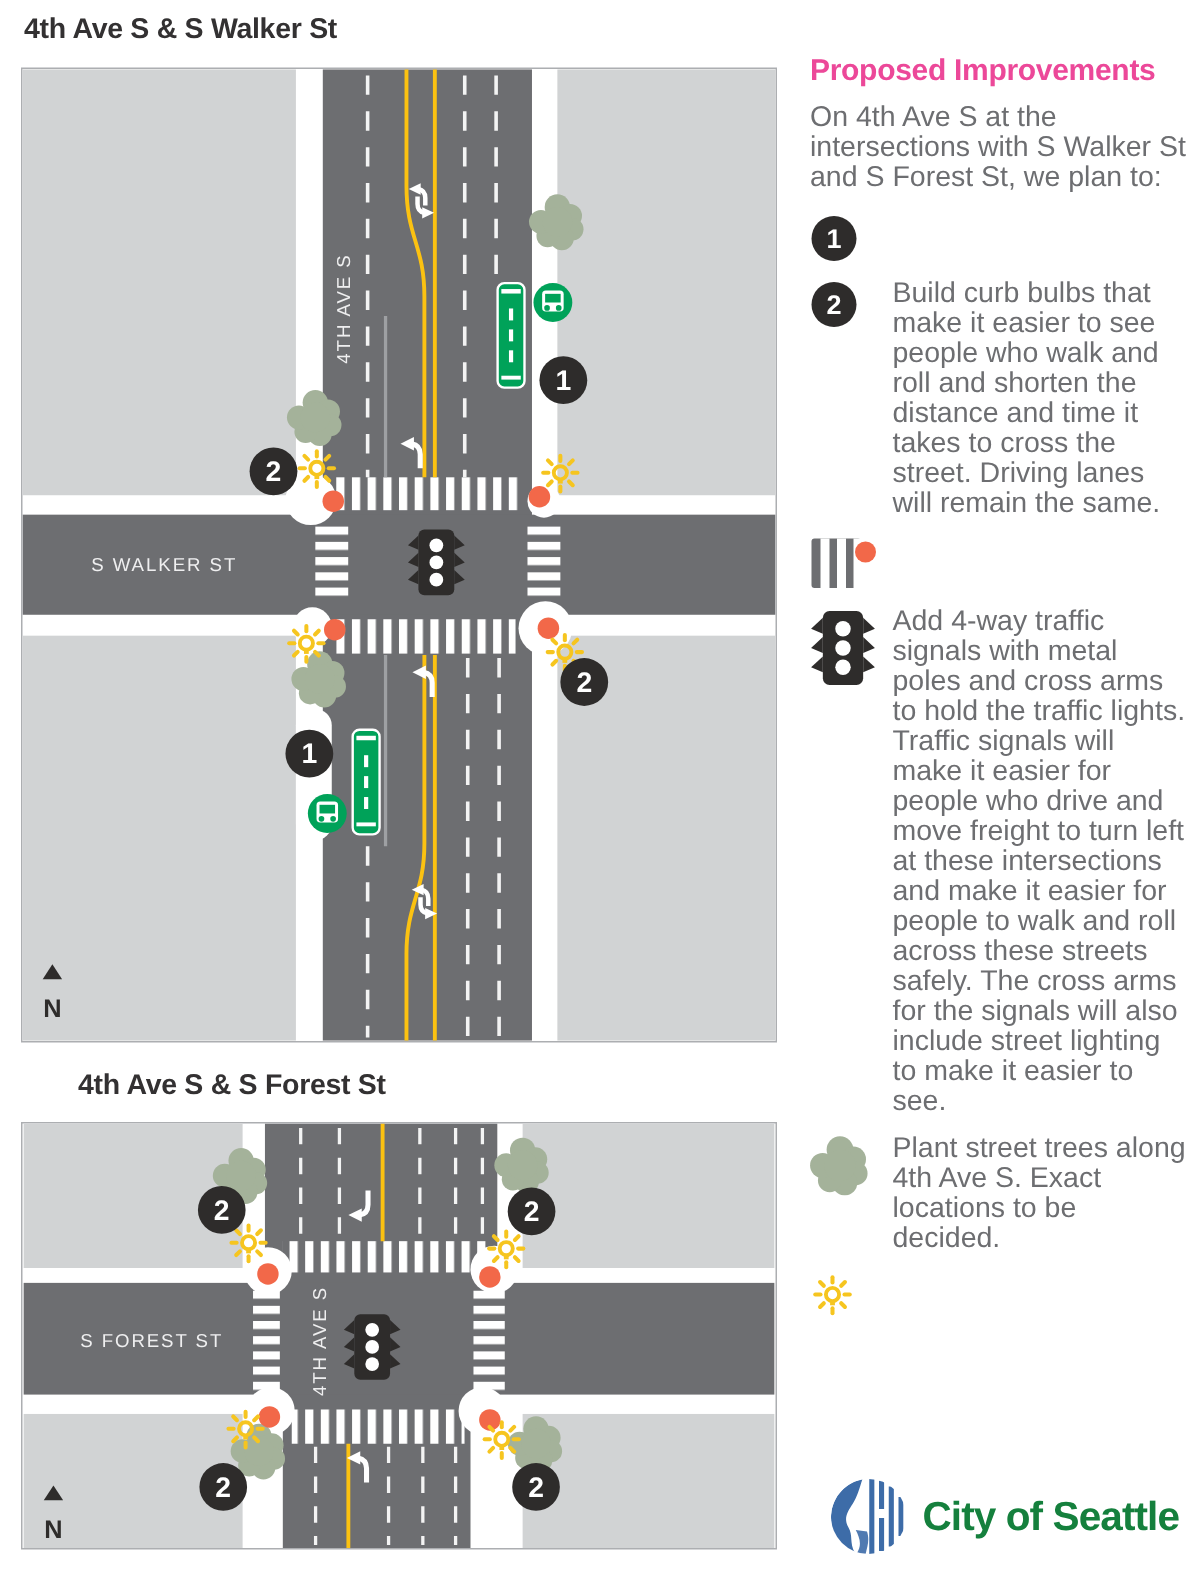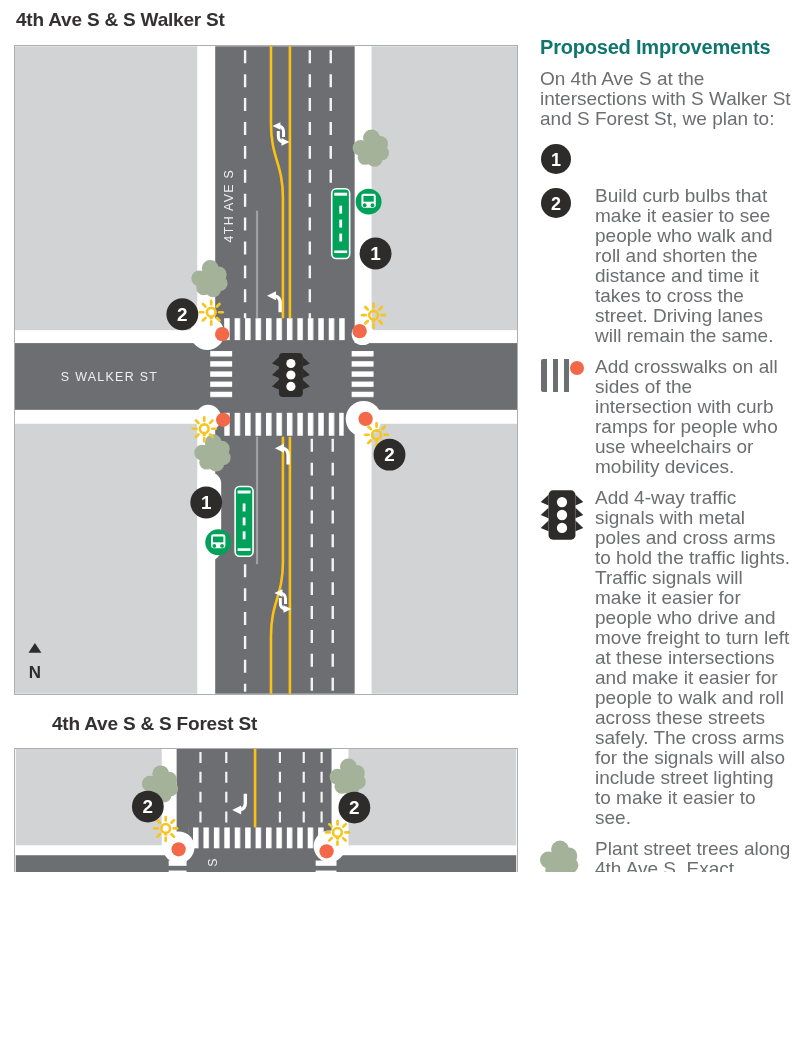--- a/index.html
+++ b/index.html
@@ -1,26 +1,26 @@
 <!DOCTYPE html>
 <html><head>
 <meta charset="utf-8">
 <style>
   html,body{margin:0;padding:0;background:#fff;}
-  .page{position:relative;width:800px;height:872px;background:#fff;overflow:hidden;
+  .page{position:relative;width:800px;height:1055px;background:#fff;overflow:hidden;
         font-family:"Liberation Sans","DejaVu Sans",sans-serif;}
   .map-title{position:absolute;left:16px;margin:0;font-size:19px;font-weight:bold;
              color:#333132;letter-spacing:-0.2px;}
   #title-walker{top:9px;}
   #title-forest{top:713px;margin-left:36px;}
   .map-frame{position:absolute;left:14px;border:1px solid #ACAEB1;box-sizing:border-box;background:#fff;}
   #map-walker{top:45px;width:504px;height:650px;}
   #map-forest{top:748px;width:504px;height:285px;}
   .panel{position:absolute;left:540px;top:36px;width:254px;color:#6D6E71;}
-  .panel h2{margin:0 0 10px 0;font-size:20px;color:#0f766e;letter-spacing:-0.2px;}
+  .panel h2{margin:0 0 10px 0;font-size:20px;color:#ec4899;letter-spacing:-0.2px;}
   .panel p{margin:0;font-size:19px;line-height:20px;}
   .intro{margin-bottom:13px !important;}
   .legend-item{display:flex;gap:9px;margin-bottom:11px;align-items:flex-start;}
   .legend-icon{width:46px;flex:none;display:flex;justify-content:flex-start;padding-top:1px;}
   .legend-text{flex:1;}
   .logo{position:absolute;left:552px;top:984px;display:flex;align-items:center;gap:9px;}
   .logo-text{font-size:27px;font-weight:bold;color:#15803d;letter-spacing:-0.6px;white-space:nowrap;}
   
   .slabel{fill:#EFEFF0;font-size:12.5px;letter-spacing:1.3px;font-family:"Liberation Sans",sans-serif;}
   .mnum{fill:#fff;font-size:19px;font-weight:bold;text-anchor:middle;font-family:"Liberation Sans",sans-serif;}
@@ -321,21 +321,20 @@
     <div class="legend-item">
       <span class="legend-icon">
         <svg width="46" height="36" viewBox="0 0 46 36">
           <rect x="1" y="1" width="33" height="33" rx="2" fill="#6D6E71"></rect>
           <rect x="7" y="1" width="6" height="33" fill="#fff"></rect>
           <rect x="18" y="1" width="6" height="33" fill="#fff"></rect>
           <rect x="29" y="1" width="5" height="33" fill="#fff"></rect>
           <circle cx="37" cy="10" r="7" fill="#F26849"></circle>
         </svg>
       </span>
-      <p class="legend-text">Add crosswalks on all sides of the intersection with curb ramps for people who use wheelchairs or mobility devices.</p>
     </div>
 
     <div class="legend-item">
       <span class="legend-icon">
         <svg width="44" height="54" viewBox="0 0 44 54">
           <use href="#signal" transform="translate(22,26) scale(1.12)"></use>
         </svg>
       </span>
       <p class="legend-text">Add 4-way traffic signals with metal poles and cross arms to hold the traffic lights. Traffic signals will make it easier for people who drive and move freight to turn left at these intersections and make it easier for people to walk and roll across these streets safely. The cross arms for the signals will also include street lighting to make it easier to see.</p>
     </div>

